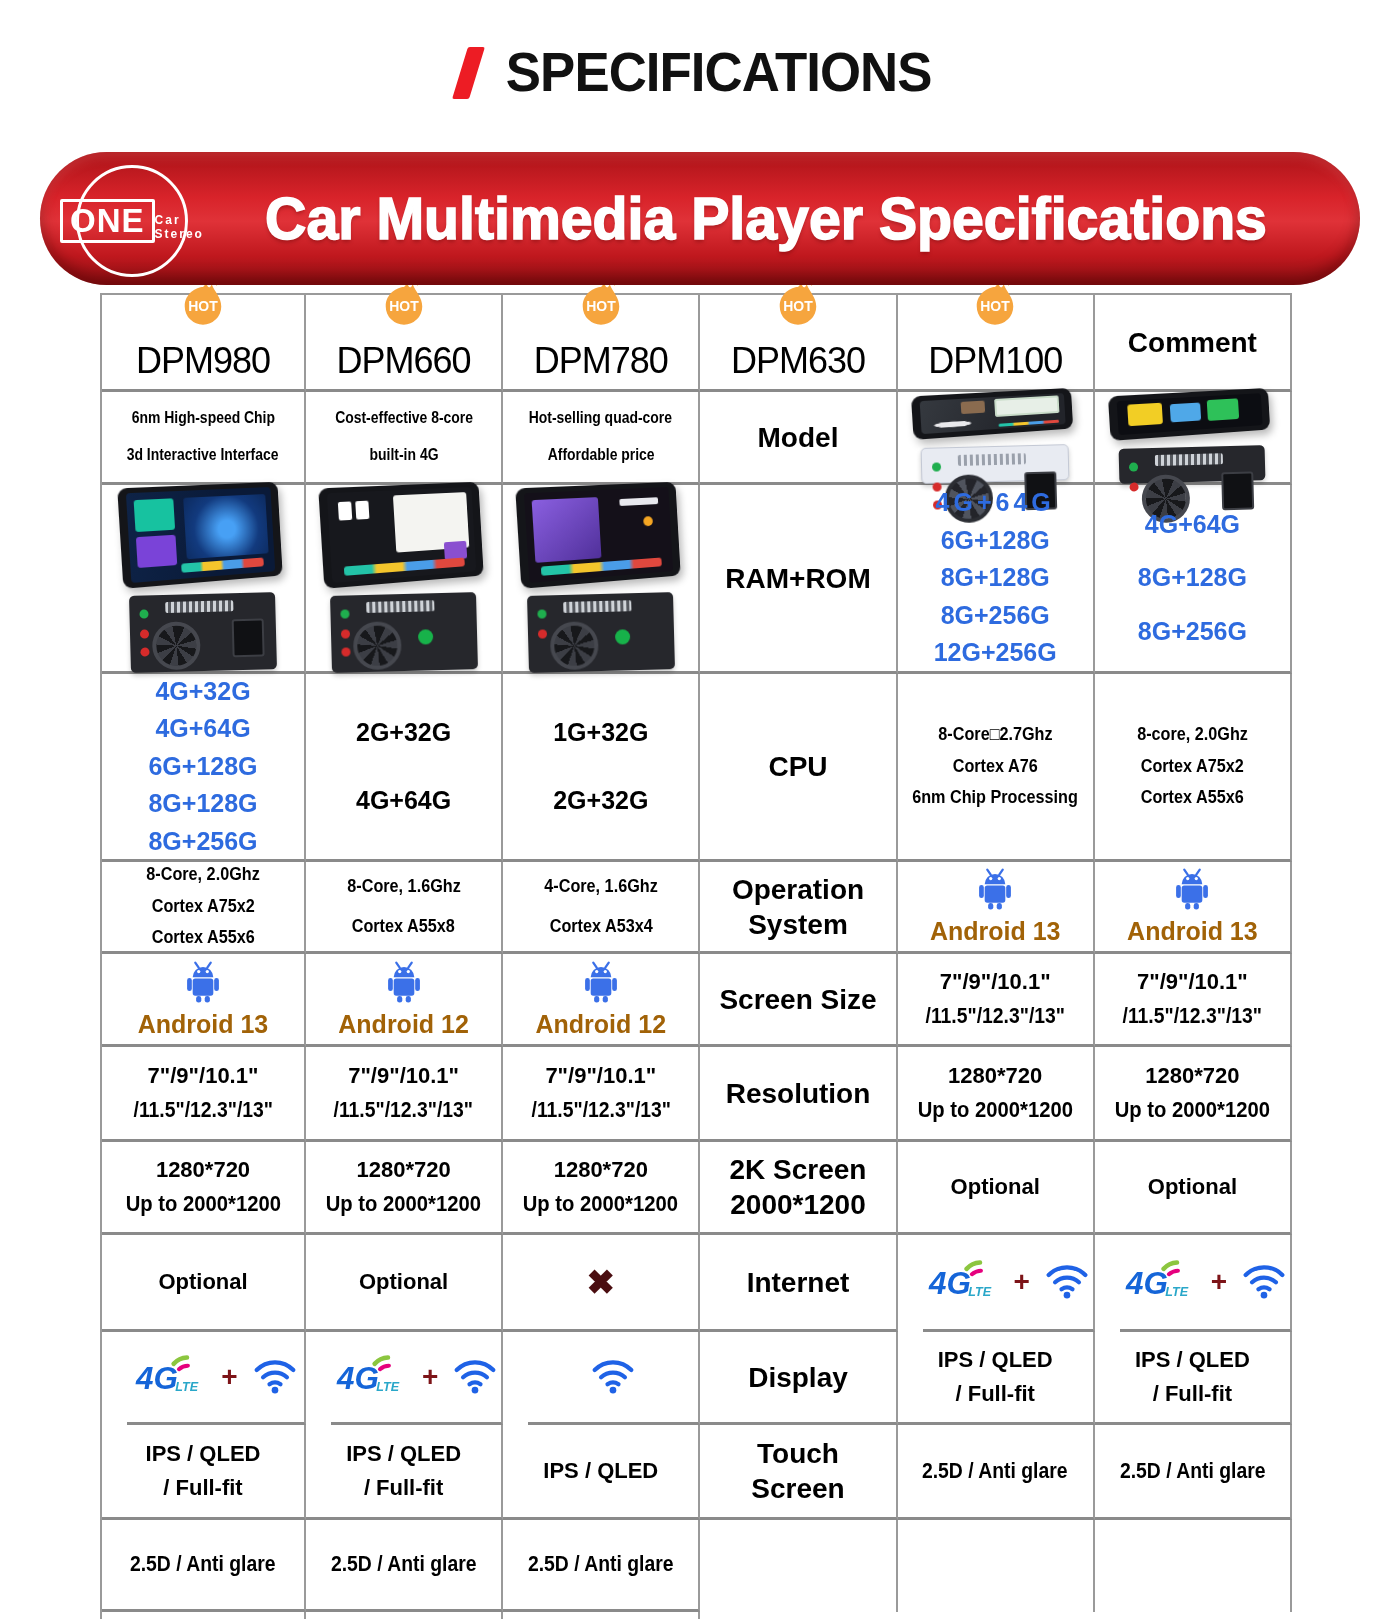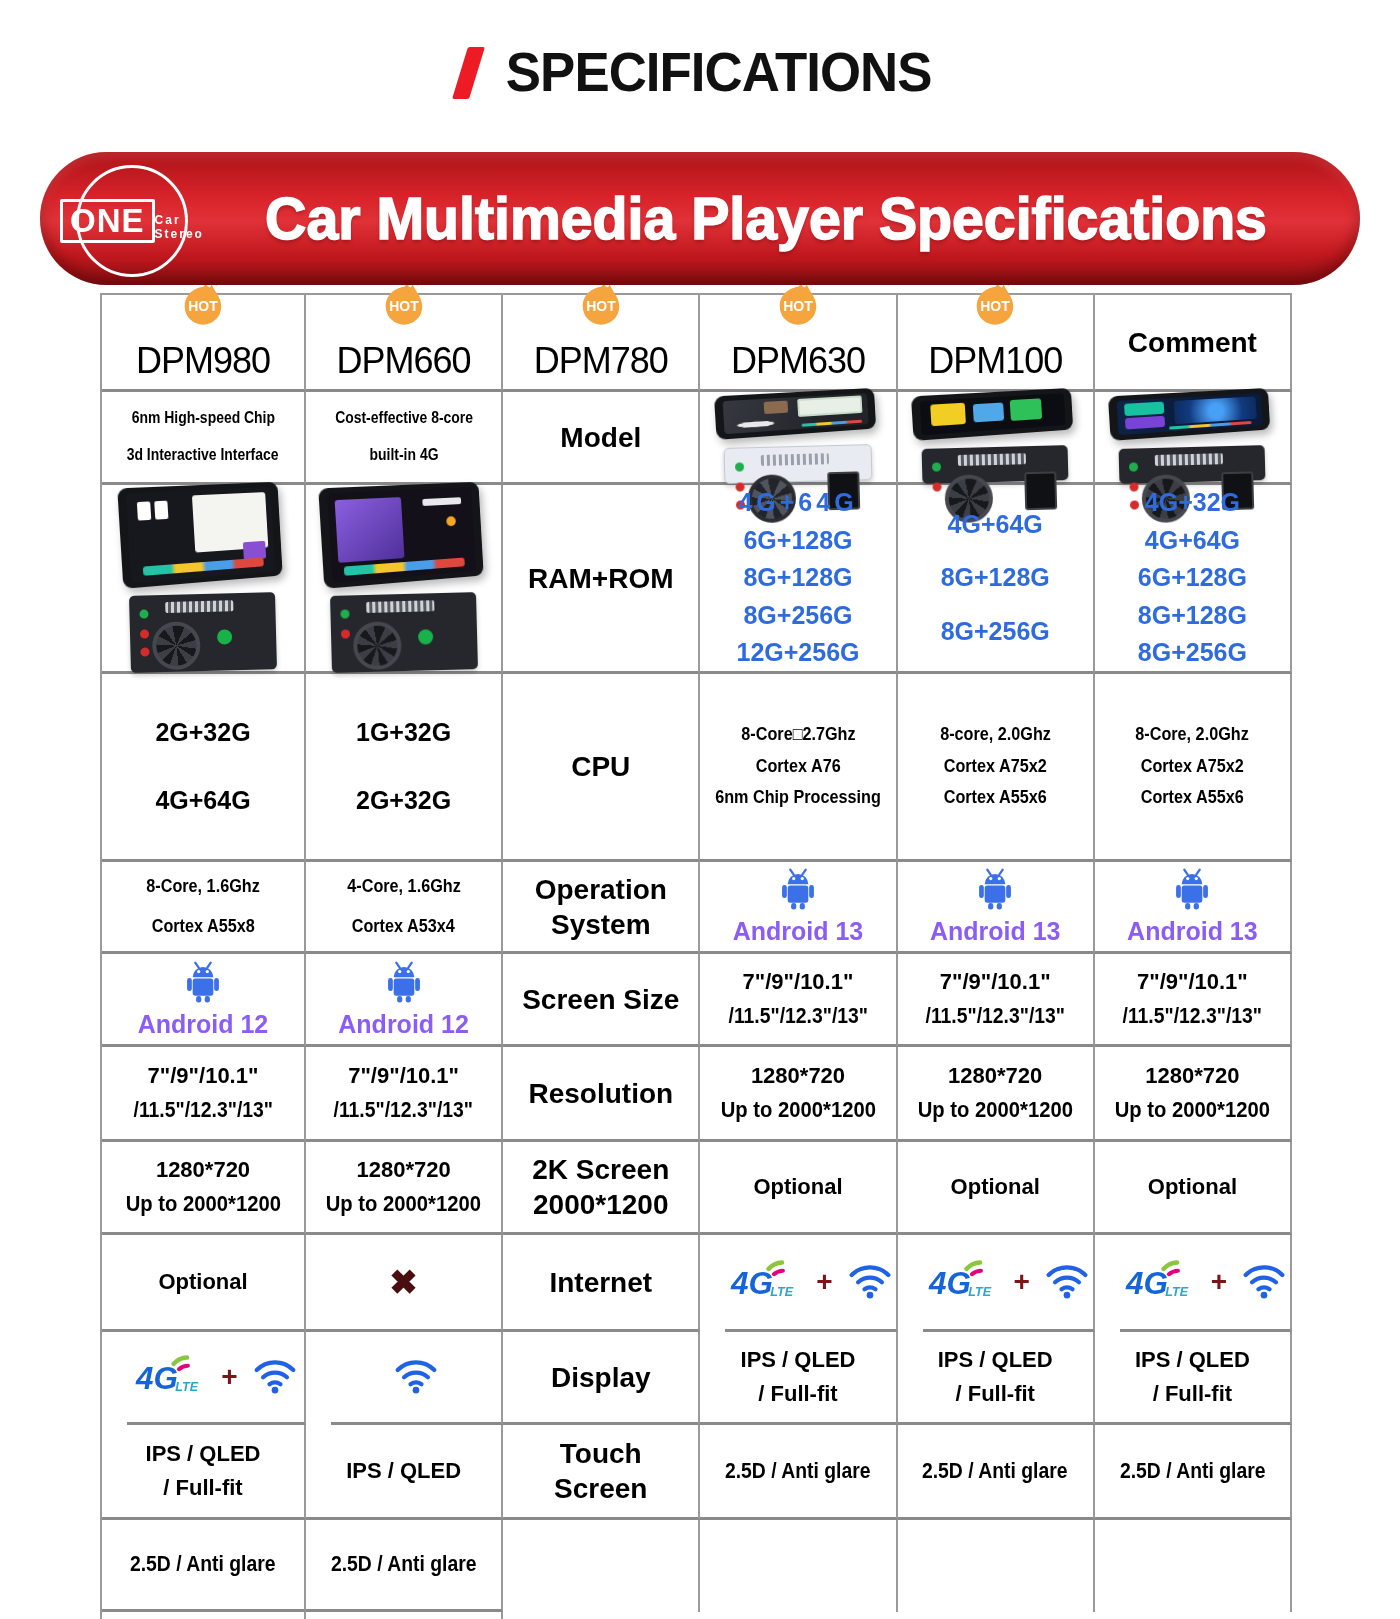--- a/index.html
+++ b/index.html
@@ -117,21 +117,21 @@
   .ch-0 .conn { background:repeating-linear-gradient(90deg,#9aa0ab 0 3px,#e8ebf2 3px 6px); }
   .ch-0 .fan { border-color:#2b2d33; background:repeating-conic-gradient(#23242a 0 25deg,#50545e 25deg 50deg); }
   
   .ram-item { font-size:25px; font-weight:bold; line-height:1.5; }
   .blue .ram-item { color:#2E6BDF; }
   .gap-lg { gap:30px; }
   .col0 .ram-item:first-child { letter-spacing:4px; }
   
   .cpu-line { font-size:18px; font-weight:bold; line-height:1.75; white-space:nowrap; transform:scaleX(.9); }
   
-  .os-label { font-size:25px; font-weight:bold; color:#8b5cf6; margin-top:3px; }
+  .os-label { font-size:25px; font-weight:bold; color:#a16207; margin-top:3px; }
   
   .spec { font-size:22px; font-weight:bold; line-height:1.55; }
   .sx92 { transform:scaleX(.92); white-space:nowrap; }
   .sx88 { transform:scaleX(.88); white-space:nowrap; }
   .cross { font-size:34px; font-weight:bold; color:#4a0d10; }
   
   .net { flex-direction:row; gap:15px;margin-left:25px; }
   .plus { font-size:28px; font-weight:bold; color:#7d1418; }
   .sliver { border-bottom:none; }
 </style>
@@ -206,20 +206,24 @@
   </div>
 
   <div class="cell lbl">Comment</div>
   <div class="cell">
     <div class="cmt">6nm High-speed Chip</div>
     <div class="cmt">3d Interactive Interface</div>
   </div>
   <div class="cell">
     <div class="cmt">Cost-effective 8-core</div>
     <div class="cmt">built-in 4G</div>
+  </div>
+  <div class="cell">
+    <div class="cmt">Hot-selling quad-core</div>
+    <div class="cmt">Affordable price</div>
   </div>
 
   <div class="cell lbl">Model</div>
   <div class="cell">
     <div class="hu">
       <div class="scr scr-0">
         <div class="p1"></div>
         <div class="p2"></div>
         <div class="p3"></div>
         <div class="dock"></div>

